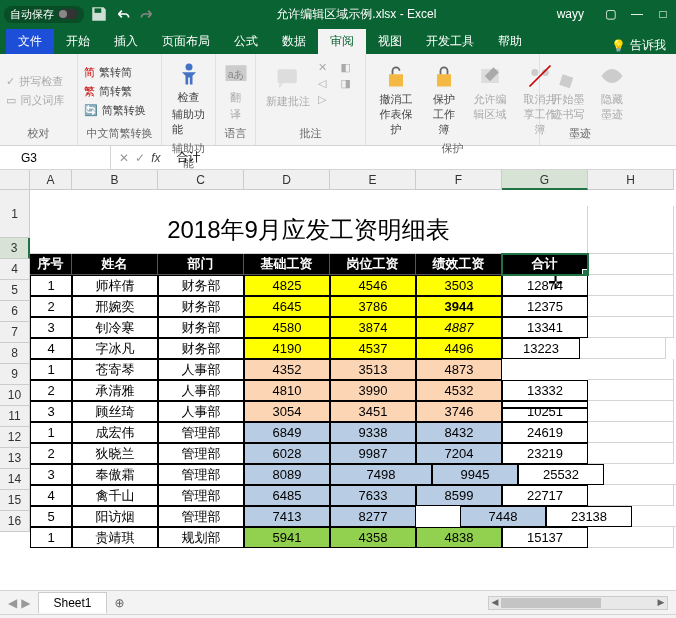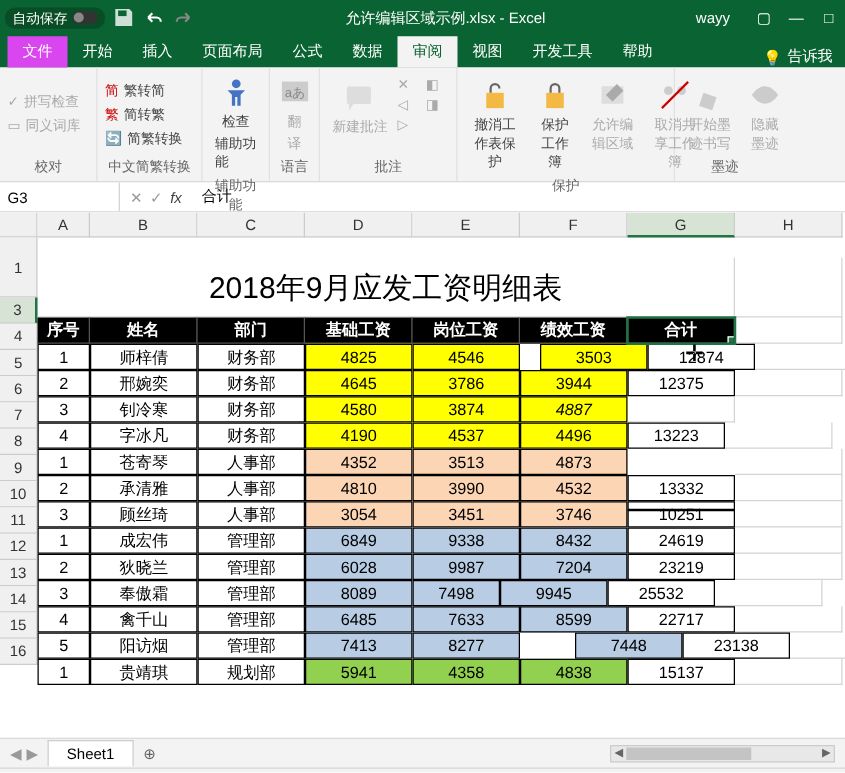--- a/index.html
+++ b/index.html
@@ -12,39 +12,39 @@
 .titlebar .toggle { width: 20px; height: 10px; background: #333; border-radius: 5px; position: relative; }
 .titlebar .toggle::after { content: ''; position: absolute; width: 8px; height: 8px; background: #888; border-radius: 50%; top: 1px; left: 1px; }
 .titlebar .icon-btn { width: 18px; height: 18px; display: flex; align-items: center; justify-content: center; cursor: pointer; }
 .titlebar .filename { flex: 1; text-align: center; font-size: 12px; }
 .titlebar .win-controls { display: flex; align-items: center; gap: 8px; }
 .titlebar .win-controls .user { margin-right: 10px; }
 
 
 .ribbon-tabs { height: 26px; background: #0a6332; display: flex; align-items: flex-end; padding-left: 6px; }
 .ribbon-tabs .tab { color: #fff; padding: 4px 12px; font-size: 12px; cursor: pointer; }
-.ribbon-tabs .tab.file { background: #d946ef; }
+.ribbon-tabs .tab.file { background: #1d4ed8; }
 .ribbon-tabs .tab.active { background: #f3f3f3; color: #0a6332; }
 .ribbon-tabs .tell-me { margin-left: auto; margin-right: 10px; color: #fff; display: flex; align-items: center; gap: 4px; }
 
 
 .ribbon { height: 92px; background: #f3f3f3; border-bottom: 1px solid #d4d4d4; display: flex; }
 .ribbon .group { border-right: 1px solid #e1e1e1; padding: 2px 6px; display: flex; flex-direction: column; justify-content: space-between; }
 .ribbon .group-label { text-align: center; font-size: 11px; color: #666; padding-bottom: 2px; }
 .ribbon .grp-body { flex: 1; display: flex; flex-direction: column; justify-content: center; gap: 2px; font-size: 11px; color: #444; }
 .ribbon .grp-body.disabled { color: #aaa; }
 .ribbon .item { display: flex; align-items: center; gap: 4px; padding: 1px 0; cursor: pointer; }
 .ribbon .big-btn { display: flex; flex-direction: column; align-items: center; gap: 2px; padding: 4px 4px; cursor: pointer; font-size: 11px; color: #444; }
 .ribbon .big-btn.disabled { color: #aaa; }
 .ribbon .big-btn svg { width: 28px; height: 28px; }
 .ribbon .row-inline { display: flex; gap: 4px; }
 
 
 .formula-bar { height: 24px; border-bottom: 1px solid #d4d4d4; display: flex; align-items: center; background: #fff; }
-.name-box { width: 96px; border-right: 1px solid #d4d4d4; padding: 0 6px; height: 100%; display: flex; align-items: center; font-size: 12px; }
+.name-box { width: 96px; border-right: 1px solid #d4d4d4; padding: 0 6px; height: 100%; display: flex; align-items: center; font-size: 12px; margin-left: 15px; }
 .fb-btns { display: flex; align-items: center; gap: 6px; padding: 0 8px; color: #999; }
 .fb-btns .fx { font-style: italic; color: #444; }
 .formula-input { flex: 1; padding: 0 8px; font-size: 12px; }
 
 
 .grid-wrap { position: relative; height: 420px; overflow: hidden; background: #fff; }
 .select-all { position: absolute; left: 0; top: 0; width: 30px; height: 20px; background: #f0f0f0; border-right: 1px solid #ccc; border-bottom: 1px solid #ccc; }
 .col-headers { position: absolute; left: 30px; top: 0; height: 20px; display: flex; }
 .col-h { border-right: 1px solid #ccc; border-bottom: 1px solid #ccc; background: #f0f0f0; text-align: center; font-size: 12px; line-height: 20px; color: #333; }
 .col-h.active { background: #d7e4d5; border-bottom: 2px solid #217346; }
@@ -316,41 +316,42 @@
         <div class="cell hdr-cell" style="width: 86px;">绩效工资</div>
         <div class="cell hdr-cell selected-cell" style="width: 86px;">合计</div>
         <div class="cell " style="width: 86px;"></div>
       </div>
       <div class="cell-row">
         <div class="cell b1" style="width: 42px;">1</div>
         <div class="cell b1" style="width: 86px;">师梓倩</div>
         <div class="cell b1" style="width: 86px;">财务部</div>
         <div class="cell b1 yellow" style="width: 86px;">4825</div>
         <div class="cell b1 yellow" style="width: 86px;">4546</div>
-        <div class="cell b1 yellow" style="width: 86px; margin-left: 16px;">3503</div>
+        <div class="cell b1 yellow" style="width: 86px;">3503</div>
         <div class="cell b1" style="width: 86px;">12874</div>
         <div class="cell " style="width: 86px;"></div>
       </div>
       <div class="cell-row">
         <div class="cell b1" style="width: 42px;">2</div>
         <div class="cell b1" style="width: 86px;">邢婉奕</div>
         <div class="cell b1" style="width: 86px;">财务部</div>
         <div class="cell b1 yellow" style="width: 86px;">4645</div>
         <div class="cell b1 yellow" style="width: 86px;">3786</div>
-        <div class="cell b1 yellow" style="width: 86px;">3944</div>
+        <div class="cell b1 yellow" style="width: 86px; font-weight: bold;">3944</div>
         <div class="cell b1" style="width: 86px;">12375</div>
         <div class="cell " style="width: 86px;"></div>
       </div>
       <div class="cell-row">
         <div class="cell b1" style="width: 42px;">3</div>
         <div class="cell b1" style="width: 86px;">钊冷寒</div>
         <div class="cell b1" style="width: 86px;">财务部</div>
         <div class="cell b1 yellow" style="width: 86px;">4580</div>
         <div class="cell b1 yellow" style="width: 86px;">3874</div>
         <div class="cell b1 yellow" style="width: 86px; font-style: italic;">4887</div>
+        <div class="cell b1" style="width: 86px;">13341</div>
         <div class="cell " style="width: 86px;"></div>
       </div>
       <div class="cell-row">
         <div class="cell b1" style="width: 42px;">4</div>
         <div class="cell b1" style="width: 86px;">字冰凡</div>
         <div class="cell b1" style="width: 86px;">财务部</div>
         <div class="cell b1 yellow" style="width: 86px;">4190</div>
         <div class="cell b1 yellow" style="width: 86px;">4537</div>
         <div class="cell b1 yellow" style="width: 86px;">4496</div>
         <div class="cell b1" style="width: 78px;">13223</div>
@@ -404,21 +405,21 @@
         <div class="cell b1 blue" style="width: 86px;">9987</div>
         <div class="cell b1 blue" style="width: 86px;">7204</div>
         <div class="cell b1" style="width: 86px;">23219</div>
         <div class="cell " style="width: 86px;"></div>
       </div>
       <div class="cell-row">
         <div class="cell b1" style="width: 42px;">3</div>
         <div class="cell b1" style="width: 86px;">奉傲霜</div>
         <div class="cell b1" style="width: 86px;">管理部</div>
         <div class="cell b1 blue" style="width: 86px;">8089</div>
-        <div class="cell b1 blue" style="width: 70px;">7498</div>
+        <div class="cell b1 blue" style="width: 102px;">7498</div>
         <div class="cell b1 blue" style="width: 86px;">9945</div>
         <div class="cell b1" style="width: 86px;">25532</div>
         <div class="cell " style="width: 86px;"></div>
       </div>
       <div class="cell-row">
         <div class="cell b1" style="width: 42px;">4</div>
         <div class="cell b1" style="width: 86px;">禽千山</div>
         <div class="cell b1" style="width: 86px;">管理部</div>
         <div class="cell b1 blue" style="width: 86px;">6485</div>
         <div class="cell b1 blue" style="width: 86px;">7633</div>

